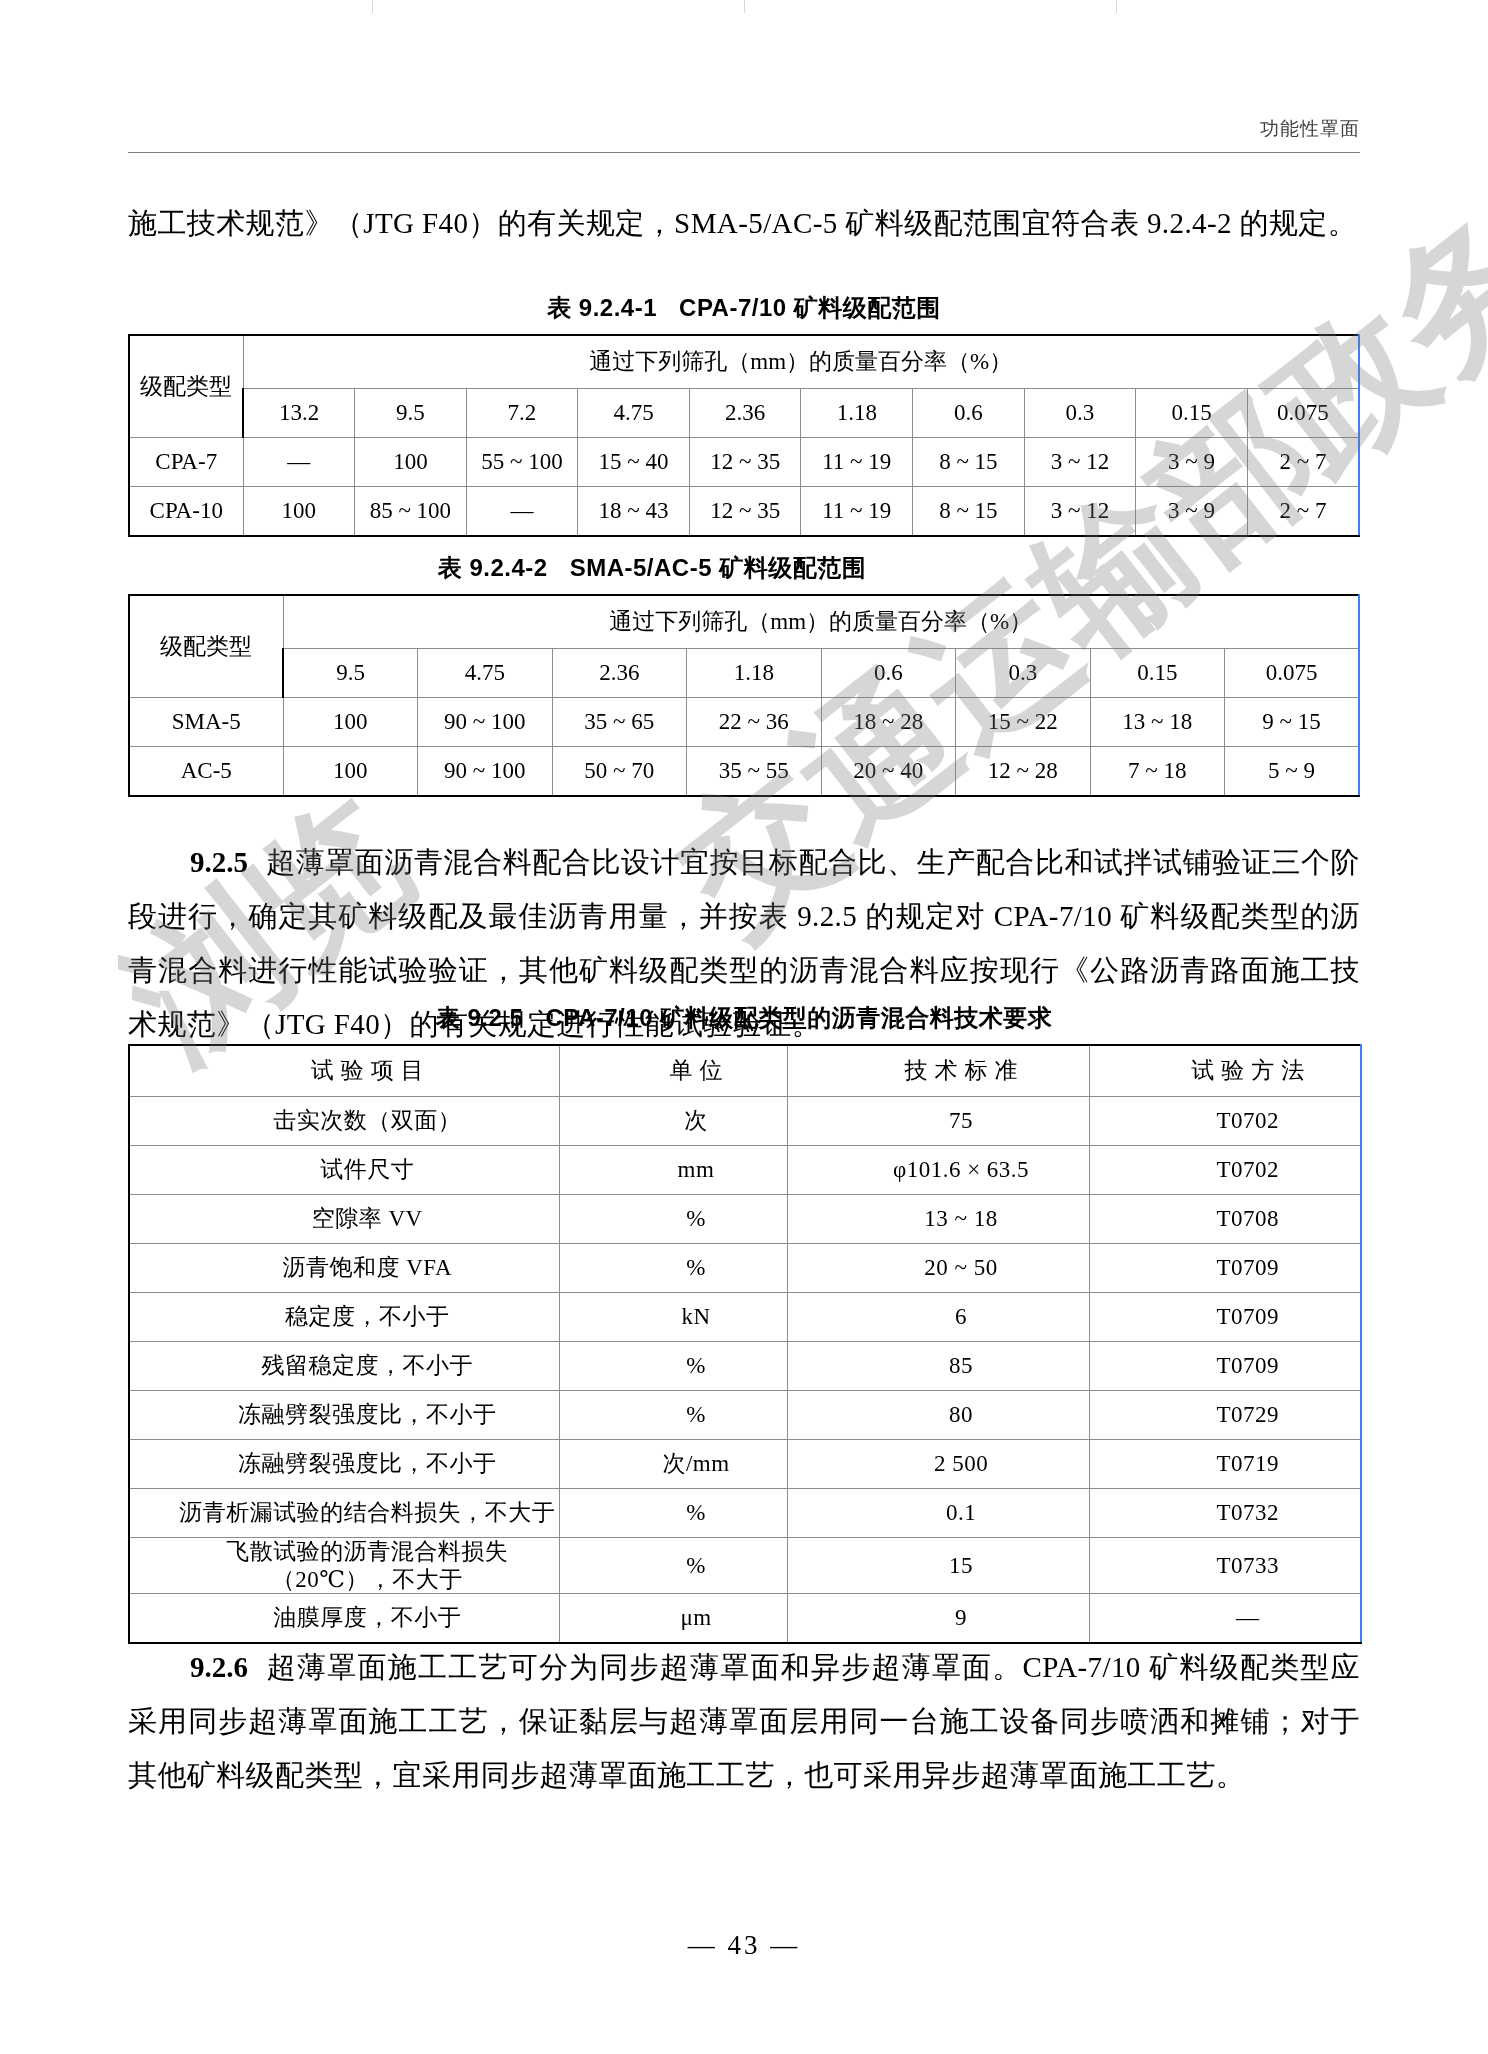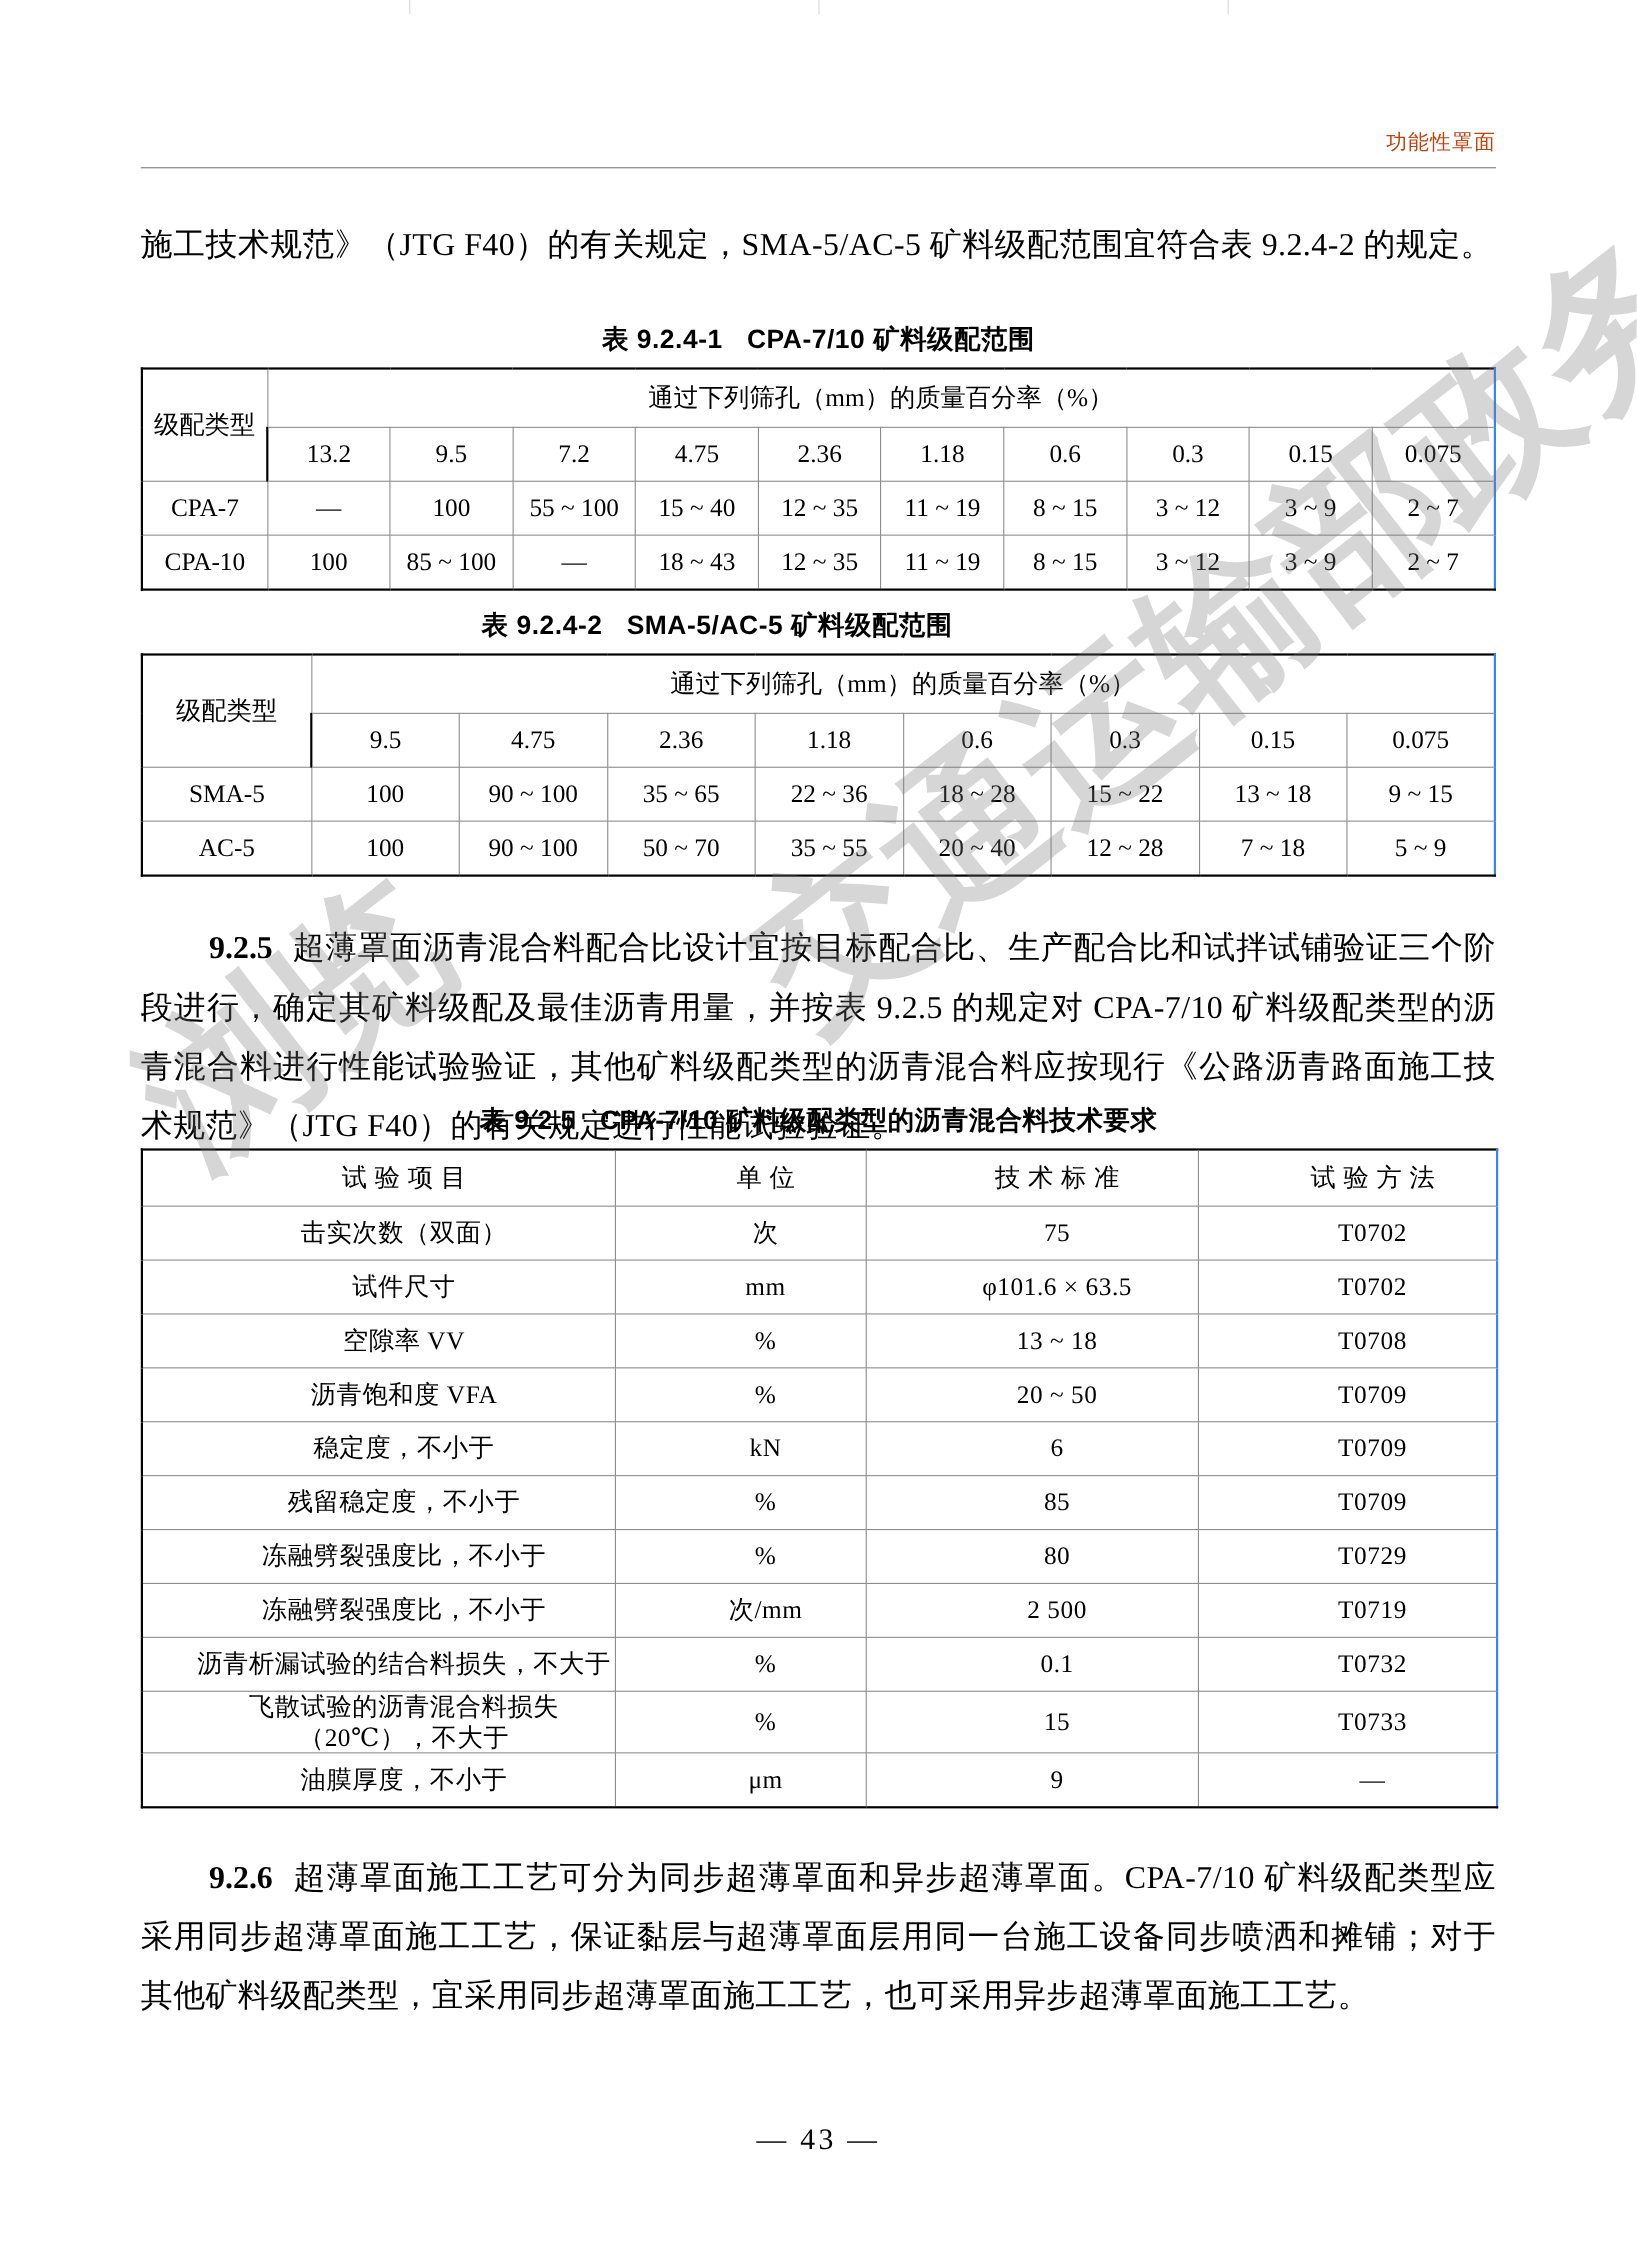--- a/index.html
+++ b/index.html
@@ -37,21 +37,21 @@
   
   .running-head {
     position: absolute;
     left: 128px;
     top: 116px;
     width: 1232px;
     text-align: right;
     font-family: "Liberation Sans", "DejaVu Sans", sans-serif;
     font-size: 19px;
     letter-spacing: 1px;
-    color: #c2410c;
+    color: #404040;
   }
   .header-rule {
     position: absolute;
     left: 128px;
     top: 152px;
     width: 1232px;
     height: 1px;
     background: #7a7a7a;
   }
   
@@ -76,21 +76,21 @@
   }
   #para-925 {
     position: absolute;
     left: 128px;
     top: 835px;
     width: 1232px;
   }
   #para-926 {
     position: absolute;
     left: 128px;
-    top: 1680px;
+    top: 1640px;
     width: 1232px;
   }
   
   .tbl-caption {
     font-family: "Liberation Sans", "DejaVu Sans", sans-serif;
     font-weight: bold;
     font-size: 24px;
     text-align: center;
     letter-spacing: 0.5px;
   }

